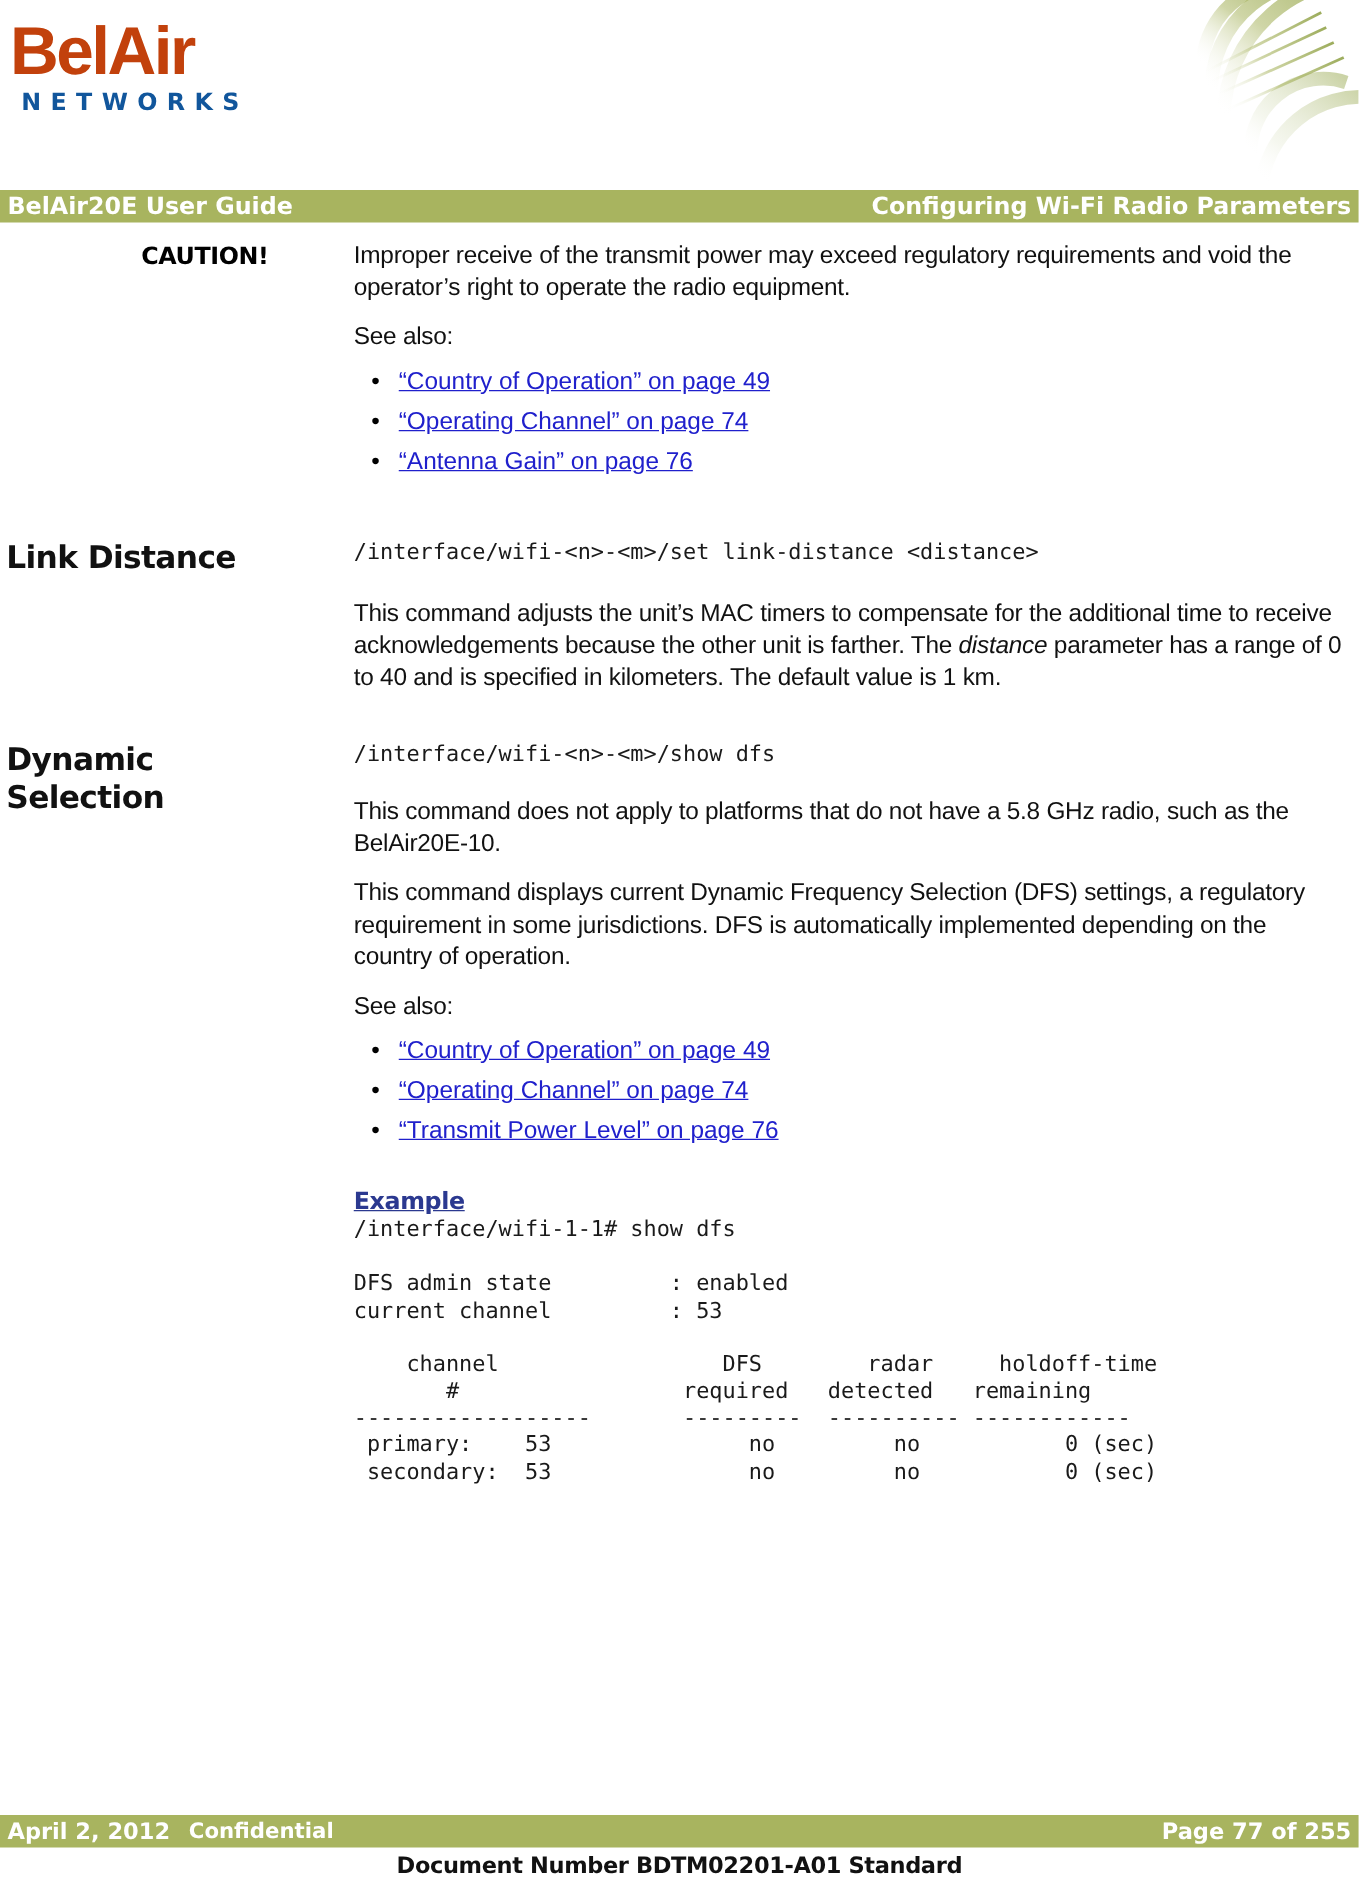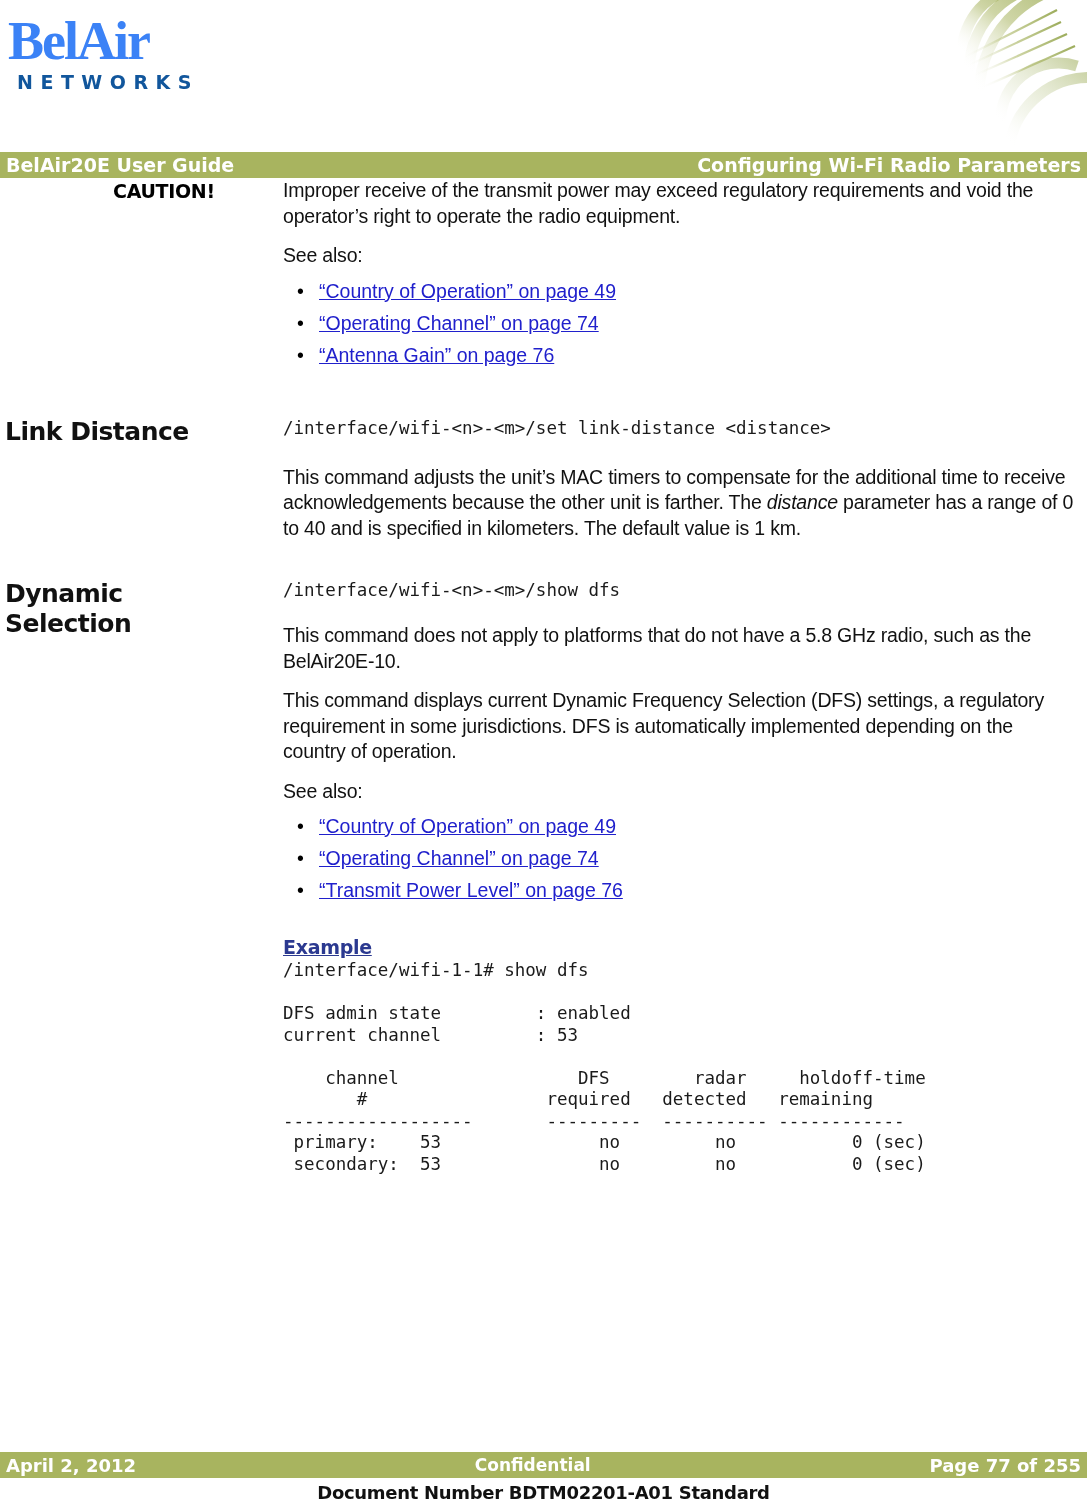--- a/index.html
+++ b/index.html
@@ -21,26 +21,26 @@
     position: relative;
     height: 150px;
   }
   #logo-block {
     position: absolute;
     left: 8px;
     top: 12px;
     width: 200px;
   }
   #logo-wordmark {
-    font-family: Liberation Serif, serif;
+    font-family: Liberation Sans, sans-serif;
     font-weight: bold;
     font-size: 54px;
     line-height: 58px;
     letter-spacing: -2px;
-    color: #3b82f6;
+    color: #c2410c;
   }
   #logo-sub {
     font-family: "DejaVu Sans", sans-serif;
     font-weight: bold;
     font-size: 19px;
     letter-spacing: 7.5px;
     color: #11569C;
     margin-top: 1px;
     text-align: center;
   }
@@ -62,28 +62,28 @@
     display: flex;
     align-items: center;
     justify-content: space-between;
     padding: 0 6px;
     box-sizing: border-box;
     font-family: "DejaVu Sans", sans-serif;
     font-weight: bold;
     font-size: 19px;
   }
   #header-bar { margin-top: 2px; }
-  .bar-center { flex: 1; text-align: center; font-size: 17px; }
+  .bar-center { flex: 1; font-size: 17px; }
   #footer-bar { font-size: 18px; gap: 15px; }
   #footer-bar .bar-left, #footer-bar .bar-right { font-size: 18px; }
 
   
   #content {
     position: relative;
-    padding-top: 0;
+    padding-top: 14px;
   }
   .row {
     display: flex;
     align-items: flex-start;
   }
   .gutter-heading {
     width: 283px;
     flex: 0 0 283px;
     box-sizing: border-box;
     padding-left: 5px;

